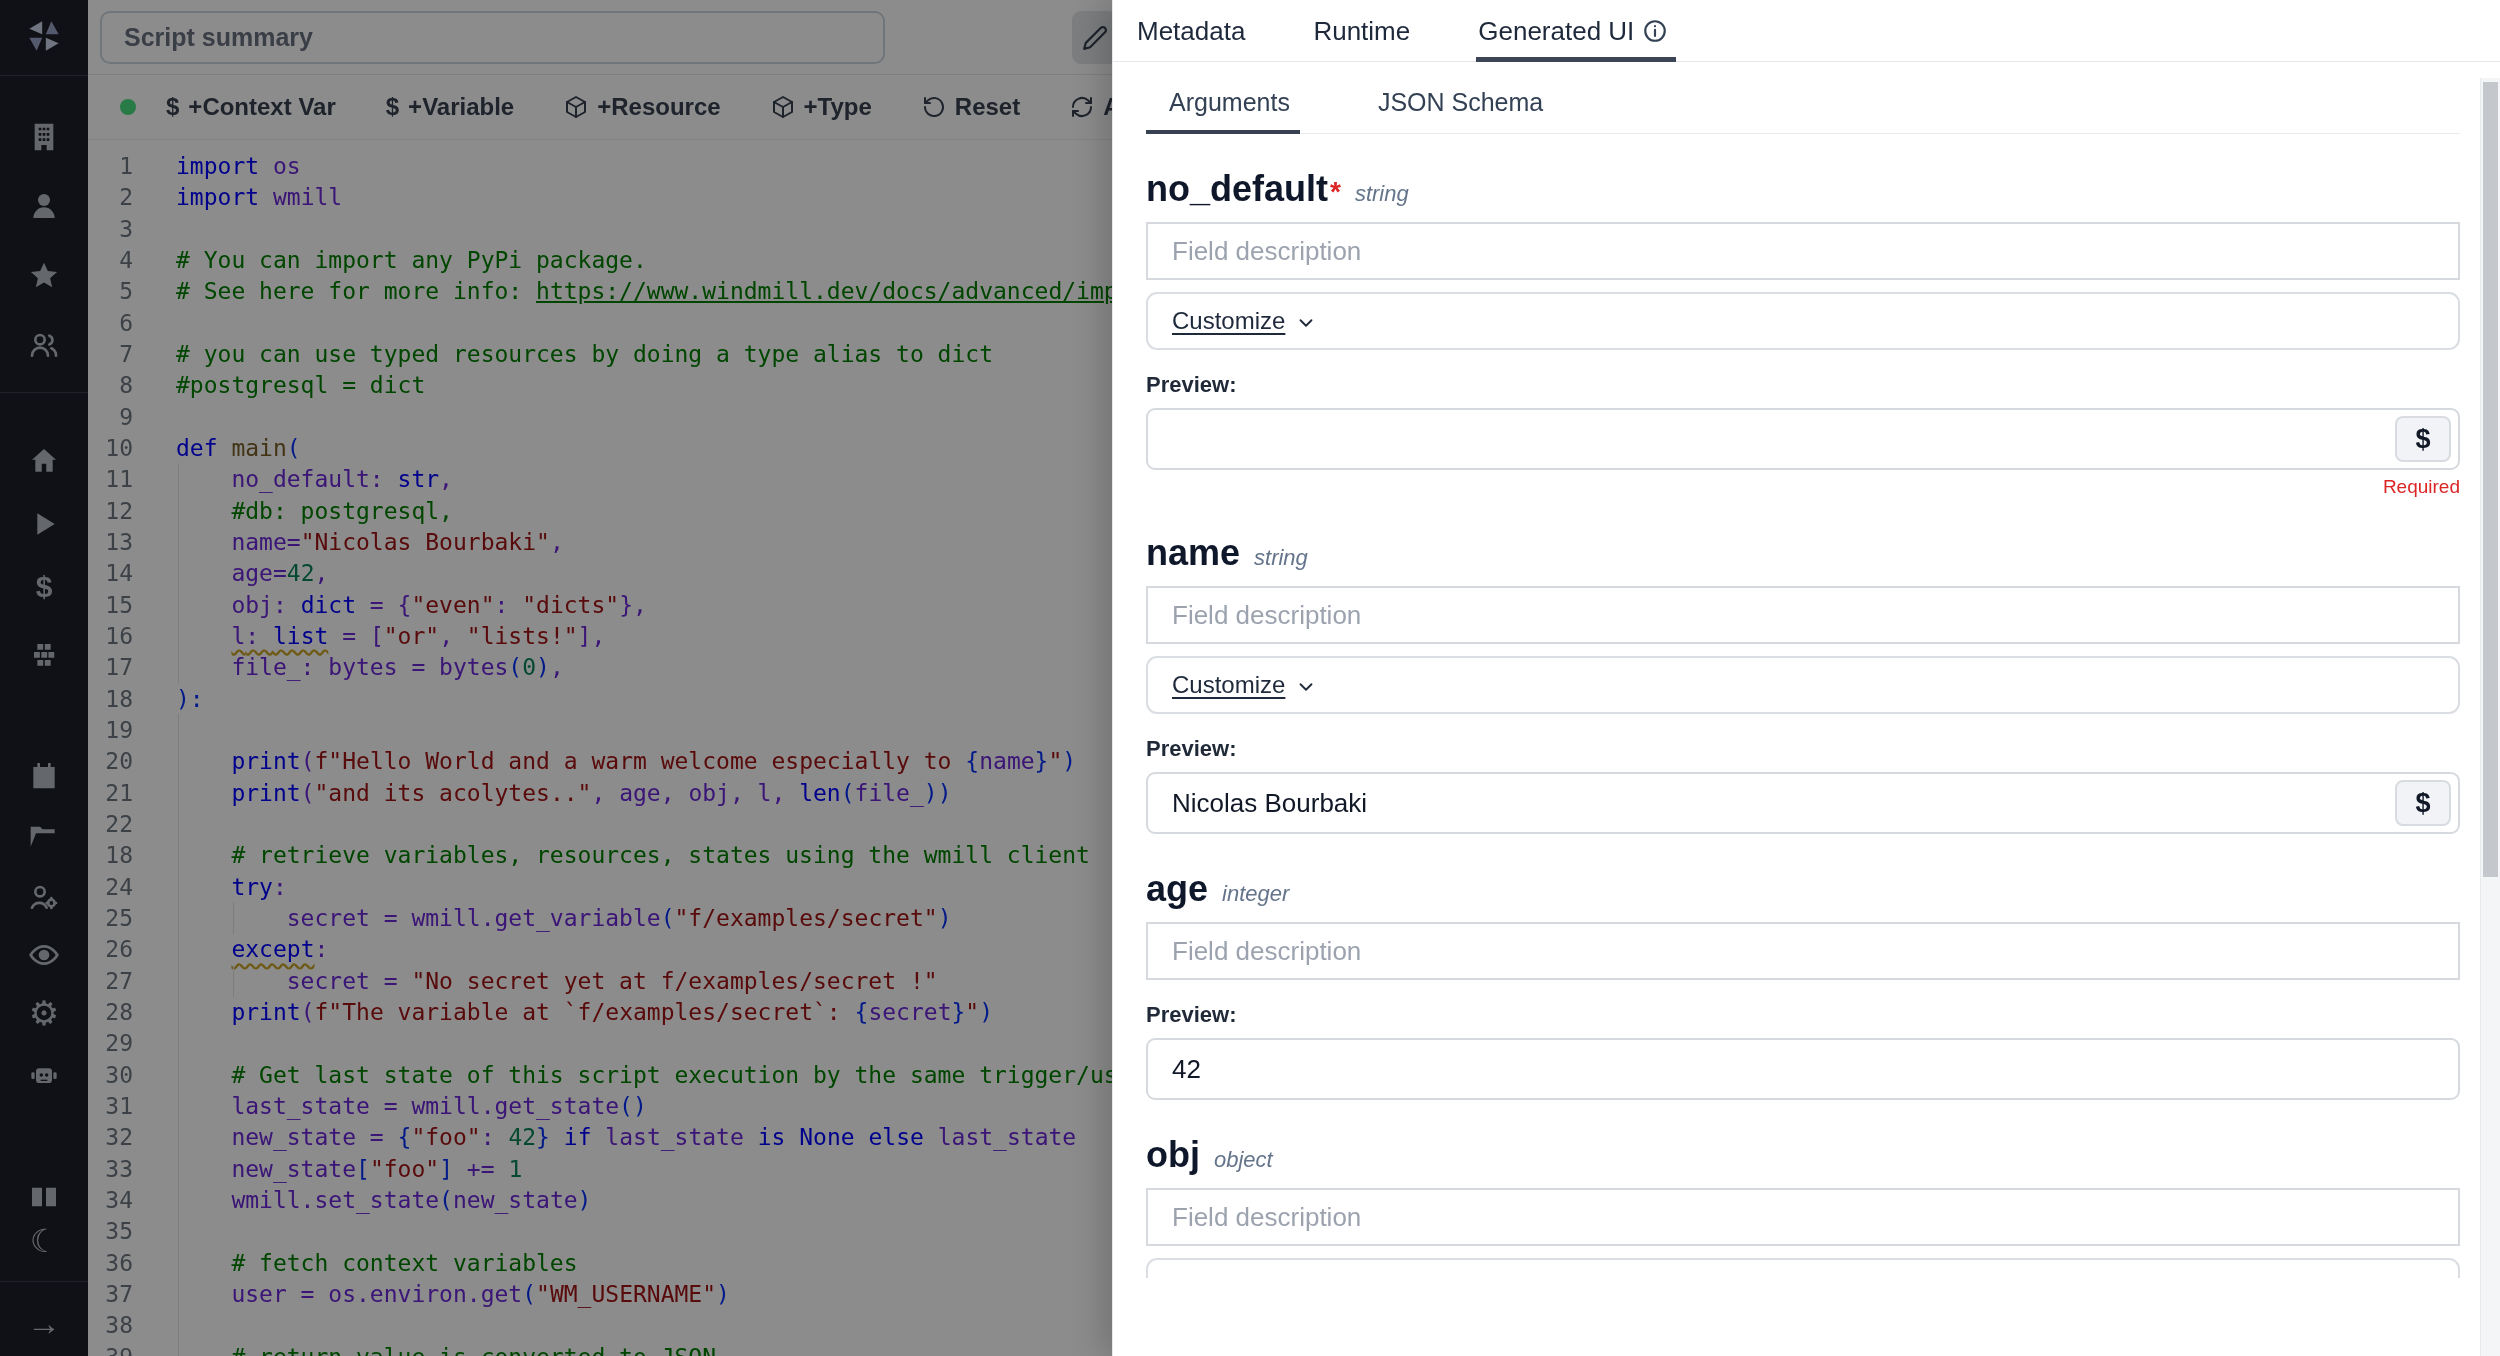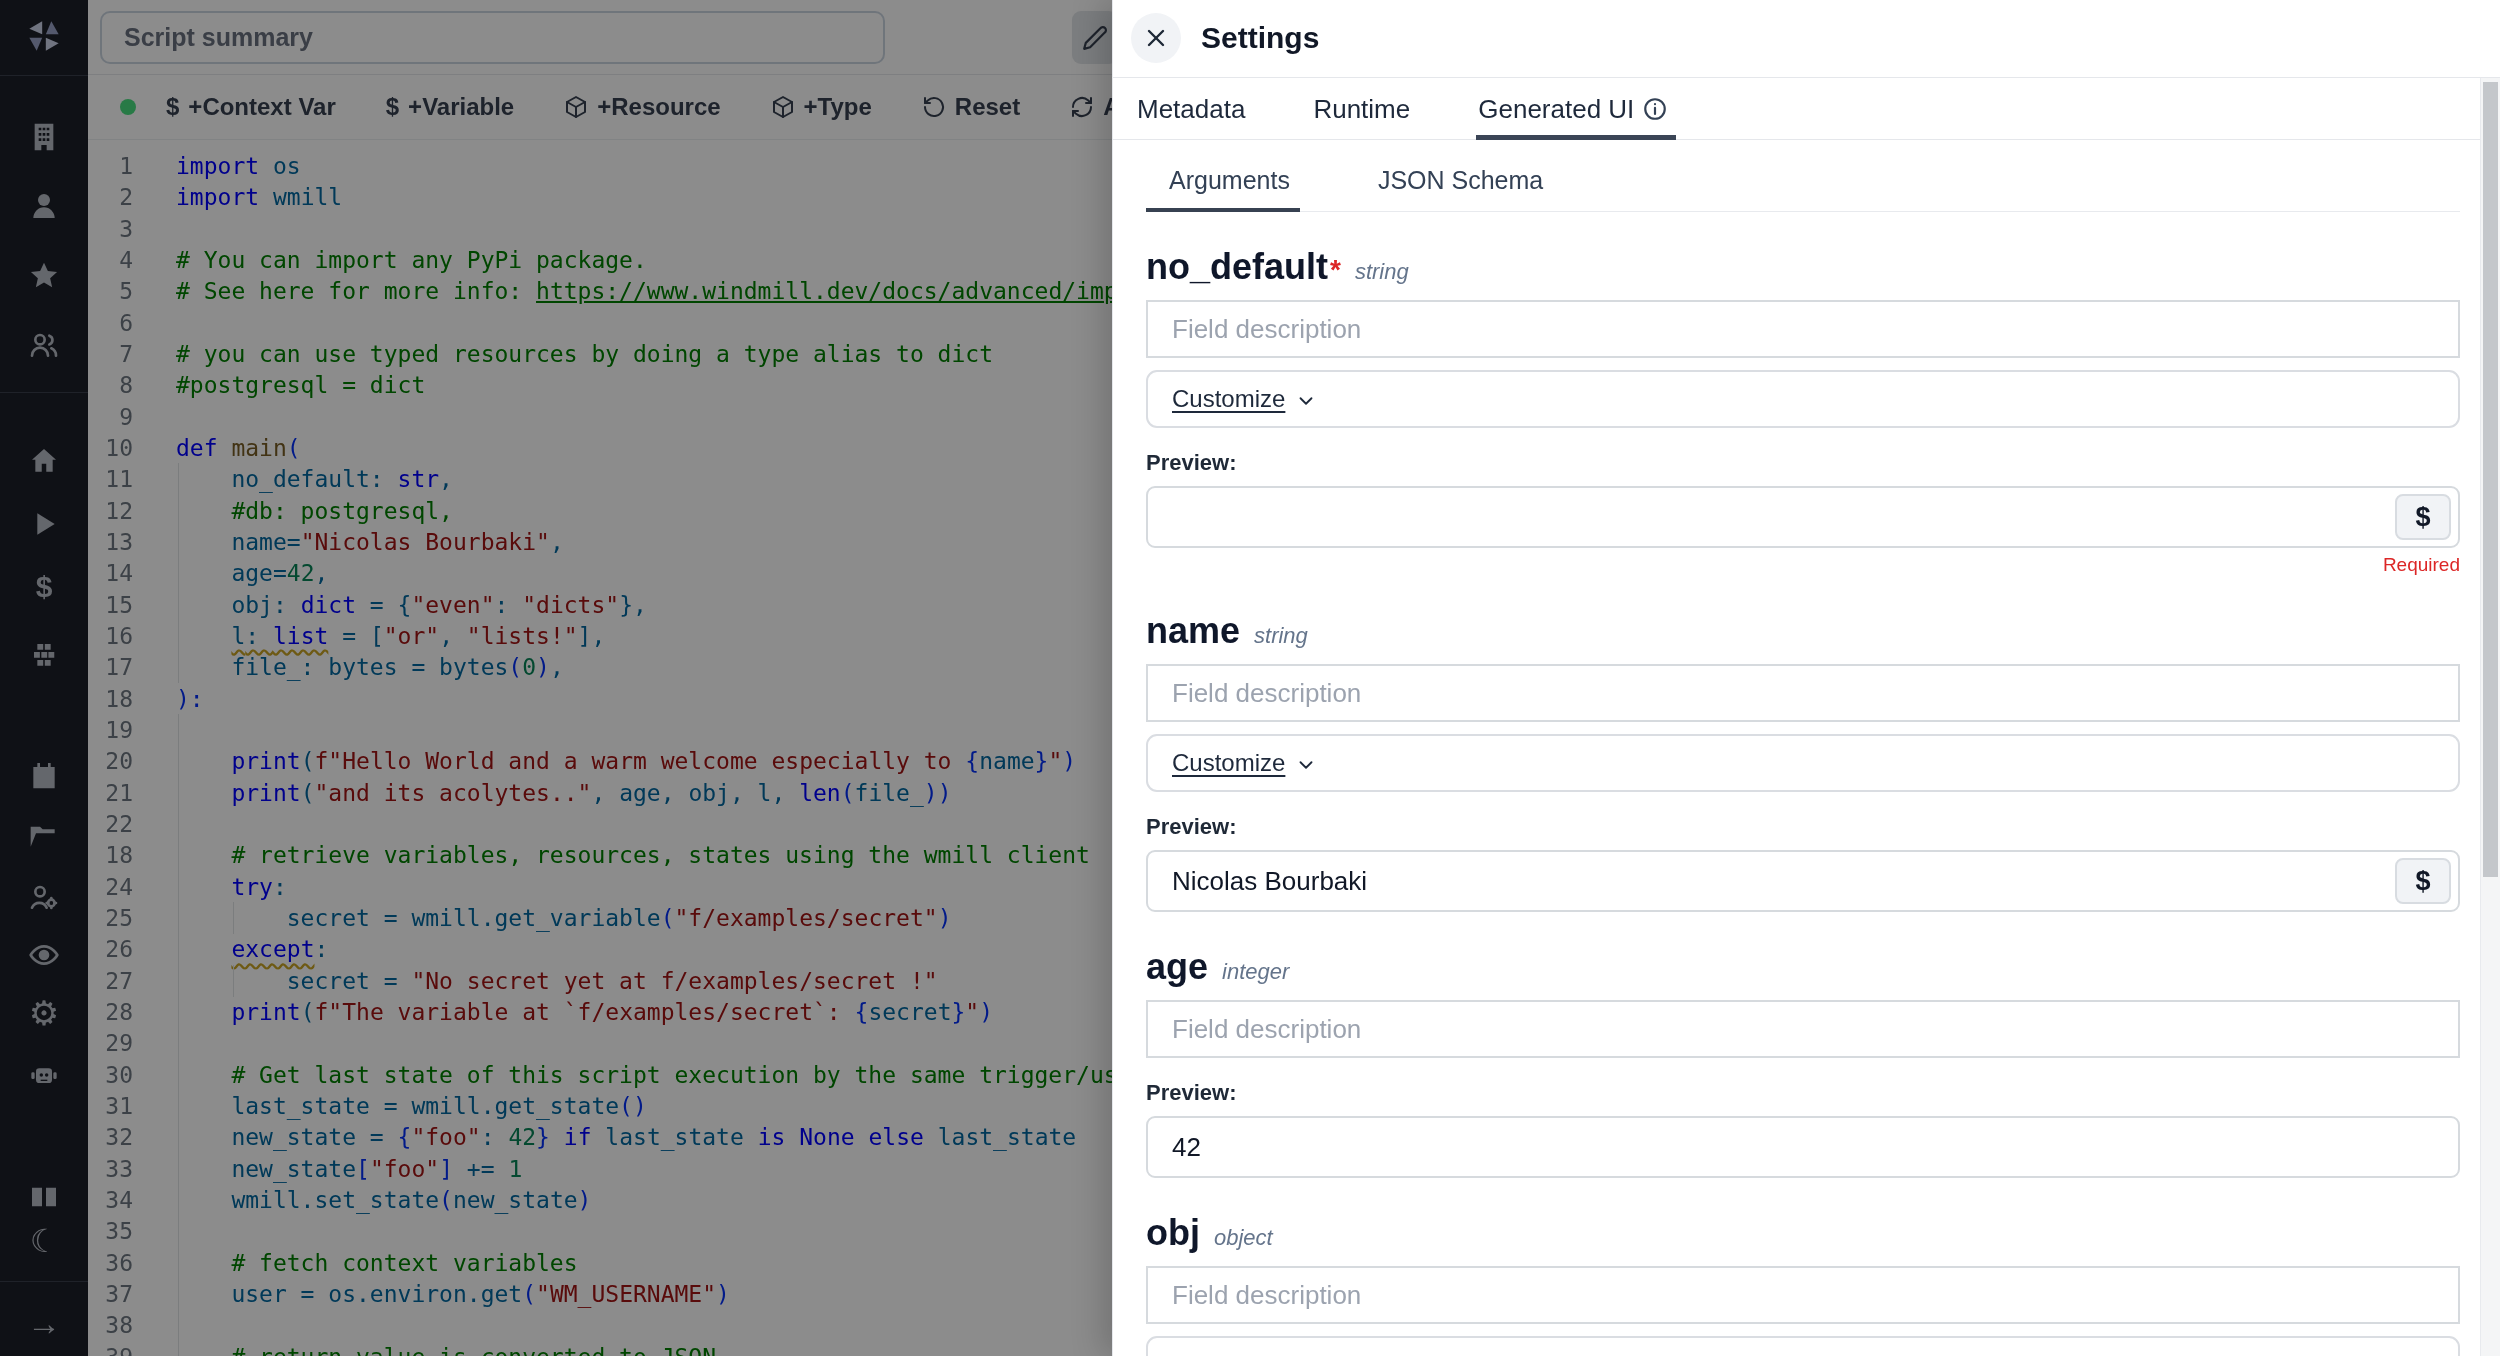--- a/index.html
+++ b/index.html
@@ -39,21 +39,21 @@
   .tb-ic svg { width:24px; height:24px; }
 
   
   #editor { position:absolute; left:88px; top:140px; right:0; bottom:0; background:#fff;
     font-family:"DejaVu Sans Mono", monospace; font-size:23px; }
   .cl { position:absolute; left:0; right:0; height:32px; line-height:32px; white-space:pre; }
   .ln { position:absolute; left:0; top:0; width:45px; text-align:right; color:#6e7781; }
   .ct { position:absolute; left:88px; top:0; right:0; height:100%; }
   .guide { position:absolute; top:0; bottom:0; width:1px; background:#e0e3e6; }
   .tk-k { color:#0000ff; } .tk-c { color:#008000; } .tk-s { color:#a31515; }
-  .tk-n { color:#098658; } .tk-f { color:#795E26; } .tk-d { color:#0369a1; }
+  .tk-n { color:#098658; } .tk-f { color:#795E26; } .tk-d { color:#6d28d9; }
   .tk-b { color:#0431fa; }
   .tk-u { color:#008000; text-decoration:underline; }
   .sq { text-decoration:underline wavy #c8a426; text-decoration-skip-ink:none; text-underline-offset:5px; }
   .tk-k.sq { color:#0000ff; }
 
   
   #overlay { position:absolute; left:0; top:0; width:1112px; height:1356px;
     background:rgba(0,0,0,0.45); z-index:50; }
 
   
@@ -322,29 +322,20 @@
       <div class="cl" style="top: 1106.55px;"><span class="ln">36</span><span class="ct"><span class="guide" style="left: 2px;"></span><span class="tk-c">    # fetch context variables</span></span></div>
       <div class="cl" style="top: 1137.88px;"><span class="ln">37</span><span class="ct"><span class="guide" style="left: 2px;"></span><span class="tk-d">    user = os.environ.get</span><span class="tk-b">(</span><span class="tk-s">"WM_USERNAME"</span><span class="tk-b">)</span></span></div>
       <div class="cl" style="top: 1169.21px;"><span class="ln">38</span><span class="ct"><span class="guide" style="left: 2px;"></span></span></div>
       <div class="cl" style="top: 1200.54px;"><span class="ln">39</span><span class="ct"><span class="guide" style="left: 2px;"></span><span class="tk-c">    # return value is converted to JSON</span></span></div>
     </div>
 </div>
 
 <div id="overlay"></div>
 
 <div id="panel">
-  <div id="panel-header">
-    <button id="close-btn">
-      <svg viewBox="0 0 24 24" fill="none" stroke="currentColor" stroke-width="2.4" stroke-linecap="round">
-          <line x1="5" y1="5" x2="19" y2="19"></line>
-          <line x1="19" y1="5" x2="5" y2="19"></line>
-        </svg>
-    </button>
-    <div id="panel-title">Settings</div>
-  </div>
   <div id="tabs-row">
       <button class="tab">
         <span>Metadata</span>
       </button>
       <button class="tab">
         <span>Runtime</span>
       </button>
       <button class="tab active">
         <span>Generated UI</span>
         <span class="info-ic">

